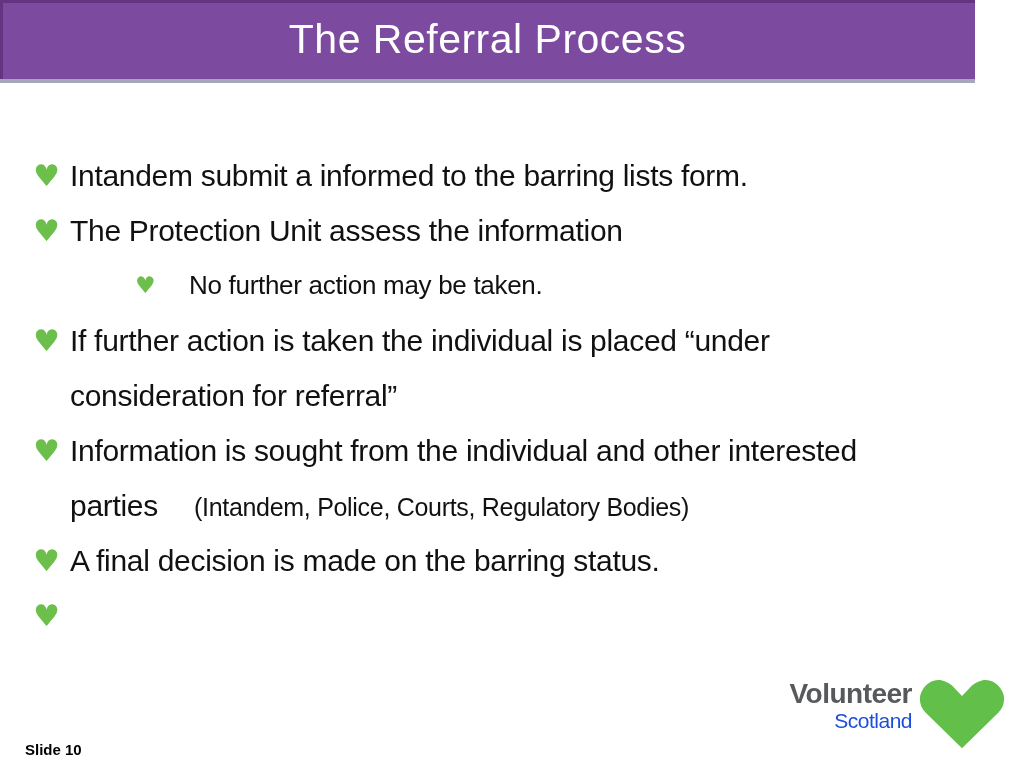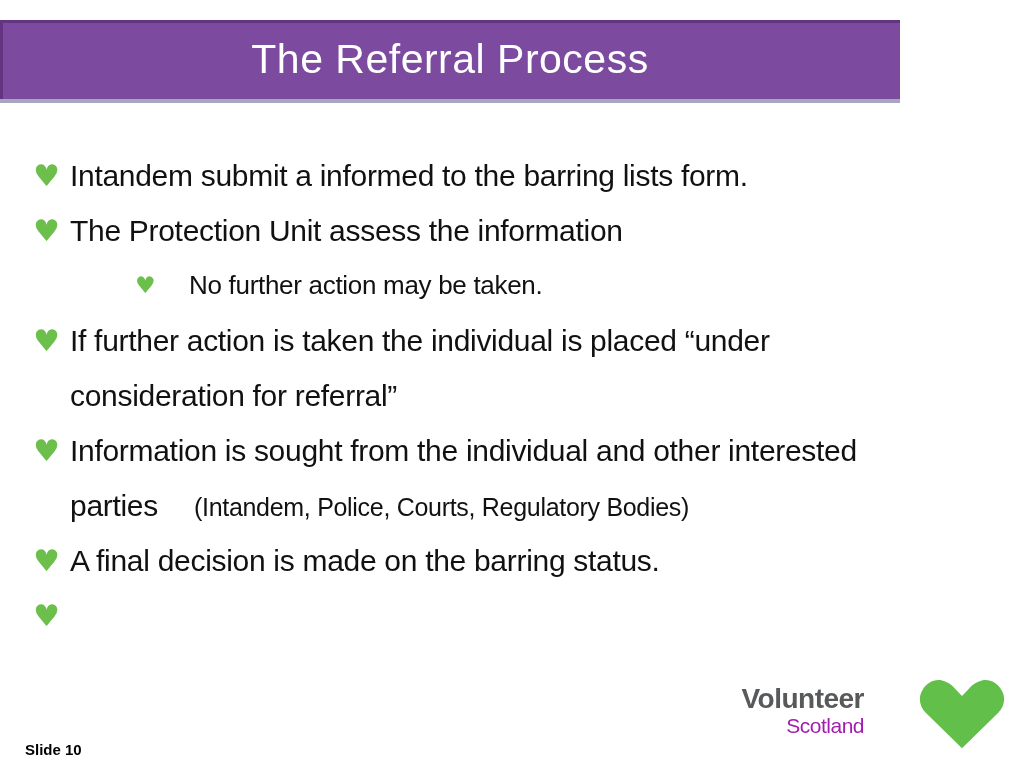--- a/index.html
+++ b/index.html
@@ -8,26 +8,26 @@
     background: #ffffff;
     font-family: "Liberation Sans", sans-serif;
     color: #111111;
     overflow: hidden;
     position: relative;
   }
 
   
   .titlebar {
     position: absolute; top: 0; left: 0;
-    width: 900px; height: 83px;
+    width: 975px; height: 83px;
     background: #7c4a9e;
     border-bottom: 4px solid #a7a7bc;
     box-shadow: inset 3px 3px 0 rgba(66, 26, 96, 0.45);
     box-sizing: border-box;
-    display: flex; align-items: center; justify-content: center; margin-top: 20px;
+    display: flex; align-items: center; justify-content: center;
   }
   .titlebar h1 {
     margin: 0;
     font-size: 41px;
     font-weight: 400;
     color: #ffffff;
     letter-spacing: 0.5px;
   }
 
   
@@ -63,29 +63,29 @@
 
   
   .slide-number {
     position: absolute; left: 25px; bottom: 10px;
     font-size: 15px; font-weight: 700; color: #000000;
   }
 
   
   .logo {
     position: absolute; right: 18px; bottom: 18px;
-    display: flex; align-items: flex-end; gap: 48px;
+    display: flex; align-items: center;
   }
   .logo-text { text-align: right; margin-right: 6px; padding-bottom: 14px; }
   .logo-top {
     font-size: 28px; font-weight: 700; color: #58595b; letter-spacing: -0.5px;
     line-height: 1;
   }
   .logo-bottom {
-    font-size: 21px; font-weight: 400; color: #a21caf; letter-spacing: -0.5px;
+    font-size: 21px; font-weight: 400; color: #1d4ed8; letter-spacing: -0.5px;
     line-height: 1; margin-top: 2px;
   }
   .logo-heart { width: 88px; height: 76px; }
 </style>
 </head>
 <body>
 
 <div class="titlebar">
   <h1>The Referral Process</h1>
 </div>

